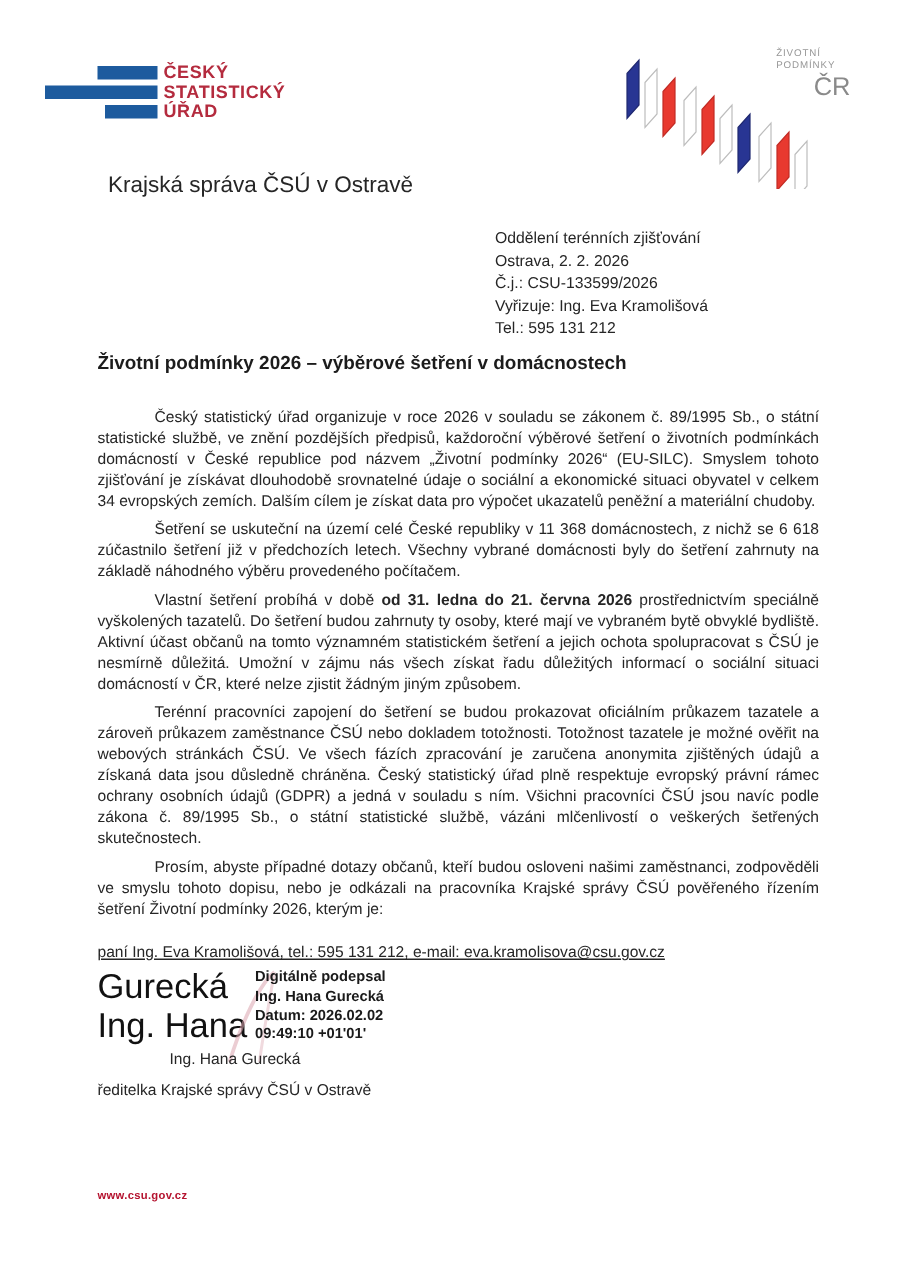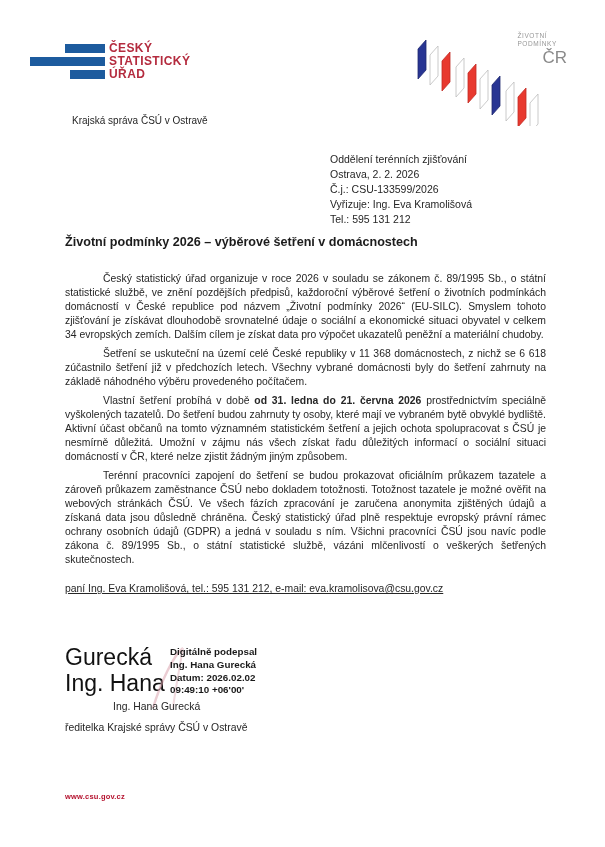--- a/index.html
+++ b/index.html
@@ -22,21 +22,21 @@
   .csu-wordmark{margin-left:4px;color:#b42b3e;font-weight:bold;font-size:12px;line-height:13px;letter-spacing:.4px;}
 
   
   .zp-logo{position:absolute;left:412px;top:20px;width:165px;height:105px;}
   .zp-slats{position:absolute;left:2px;top:16px;}
   .zp-text{position:absolute;right:10px;top:12px;color:#979797;}
   .zp-text .small{font-size:6.5px;line-height:7.5px;letter-spacing:.6px;}
   .zp-text .cr{font-size:17px;line-height:18px;color:#8a8a8a;margin-left:25px;margin-top:2px;}
 
   
-  .sender{position:absolute;left:72px;top:115px;font-size:10px;}
+  .sender{position:absolute;left:72px;top:115px;font-size:15px;}
   .info-block{position:absolute;left:330px;top:152px;font-size:10.5px;line-height:15px;}
 
   
   .title{position:absolute;left:65px;top:235px;font-size:12.6px;font-weight:bold;color:#1c1c1c;}
   .body{position:absolute;left:65px;top:272px;width:481px;font-size:10.4px;line-height:14px;text-align:justify;}
   .body p{margin:0 0 5px 0;text-indent:38px;}
   .body .contact-line{margin-top:15px;text-indent:0;text-align:left;text-decoration:underline;}
 
   
   .signature{position:absolute;left:65px;top:644px;width:320px;height:105px;}
@@ -99,37 +99,38 @@
     <div>Tel.: 595 131 212</div>
   </div>
 
   <div class="title">Životní podmínky 2026 – výběrové šetření v domácnostech</div>
 
   <div class="body">
     <p>Český statistický úřad organizuje v roce 2026 v souladu se zákonem č. 89/1995 Sb., o státní statistické službě, ve znění pozdějších předpisů, každoroční výběrové šetření o životních podmínkách domácností v České republice pod názvem „Životní podmínky 2026“ (EU-SILC). Smyslem tohoto zjišťování je získávat dlouhodobě srovnatelné údaje o sociální a ekonomické situaci obyvatel v celkem 34 evropských zemích. Dalším cílem je získat data pro výpočet ukazatelů peněžní a materiální chudoby.</p>
     <p>Šetření se uskuteční na území celé České republiky v 11 368 domácnostech, z nichž se 6 618 zúčastnilo šetření již v předchozích letech. Všechny vybrané domácnosti byly do šetření zahrnuty na základě náhodného výběru provedeného počítačem.</p>
     <p><span>Vlastní šetření probíhá v době </span><b>od 31. ledna do 21. června 2026</b><span> prostřednictvím speciálně vyškolených tazatelů. Do šetření budou zahrnuty ty osoby, které mají ve vybraném bytě obvyklé bydliště. Aktivní účast občanů na tomto významném statistickém šetření a jejich ochota spolupracovat s ČSÚ je nesmírně důležitá. Umožní v zájmu nás všech získat řadu důležitých informací o sociální situaci domácností v ČR, které nelze zjistit žádným jiným způsobem.</span></p>
     <p>Terénní pracovníci zapojení do šetření se budou prokazovat oficiálním průkazem tazatele a zároveň průkazem zaměstnance ČSÚ nebo dokladem totožnosti. Totožnost tazatele je možné ověřit na webových stránkách ČSÚ. Ve všech fázích zpracování je zaručena anonymita zjištěných údajů a získaná data jsou důsledně chráněna. Český statistický úřad plně respektuje evropský právní rámec ochrany osobních údajů (GDPR) a jedná v souladu s ním. Všichni pracovníci ČSÚ jsou navíc podle zákona č. 89/1995 Sb., o státní statistické službě, vázáni mlčenlivostí o veškerých šetřených skutečnostech.</p>
+    <p>Prosím, abyste případné dotazy občanů, kteří budou osloveni našimi zaměstnanci, zodpověděli ve smyslu tohoto dopisu, nebo je odkázali na pracovníka Krajské správy ČSÚ pověřeného řízením šetření Životní podmínky 2026, kterým je:</p>
     <p class="contact-line">paní Ing. Eva Kramolišová, tel.: 595 131 212, e-mail: eva.kramolisova@csu.gov.cz</p>
   </div>
 
   <div class="signature">
     <svg class="stamp-watermark" width="40" height="68" viewBox="0 0 40 68">
       <path d="M4,64 C12,38 24,12 34,4" stroke="#dca6b0" stroke-width="2.5" fill="none"></path>
       <path d="M34,4 C30,26 26,48 24,64" stroke="#e4bcc4" stroke-width="2" fill="none"></path>
     </svg>
     <div class="stamp-name">
       <div>Gurecká</div>
       <div>Ing. Hana</div>
     </div>
     <div class="stamp-details">
       <div>Digitálně podepsal</div>
       <div>Ing. Hana Gurecká</div>
       <div>Datum: 2026.02.02</div>
-      <div>09:49:10 +06'00'</div>
+      <div>09:49:10 +01'01'</div>
     </div>
     <div class="signer-name">Ing. Hana Gurecká</div>
     <div class="signer-role">ředitelka Krajské správy ČSÚ v Ostravě</div>
   </div>
 
   <div class="footer-link">www.csu.gov.cz</div>
 
 </div>
 
 </body></html>

